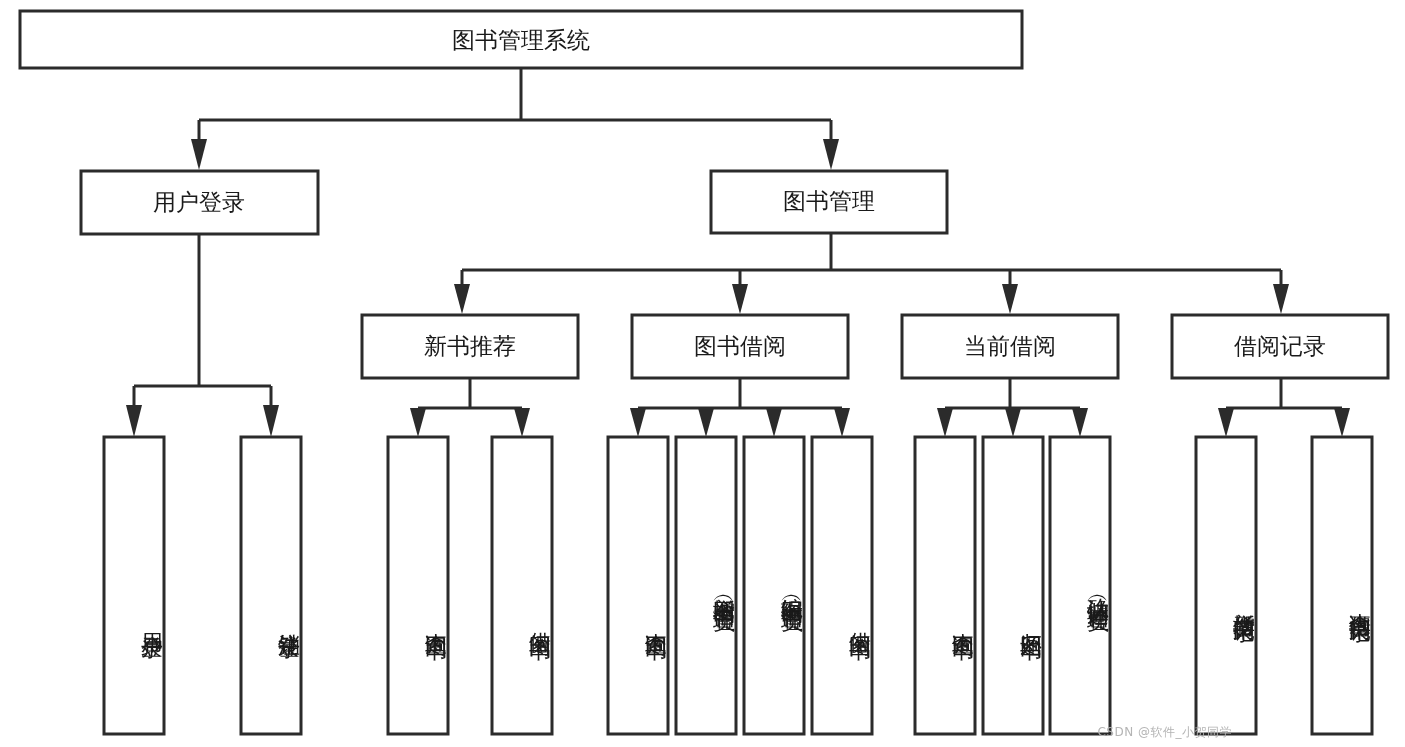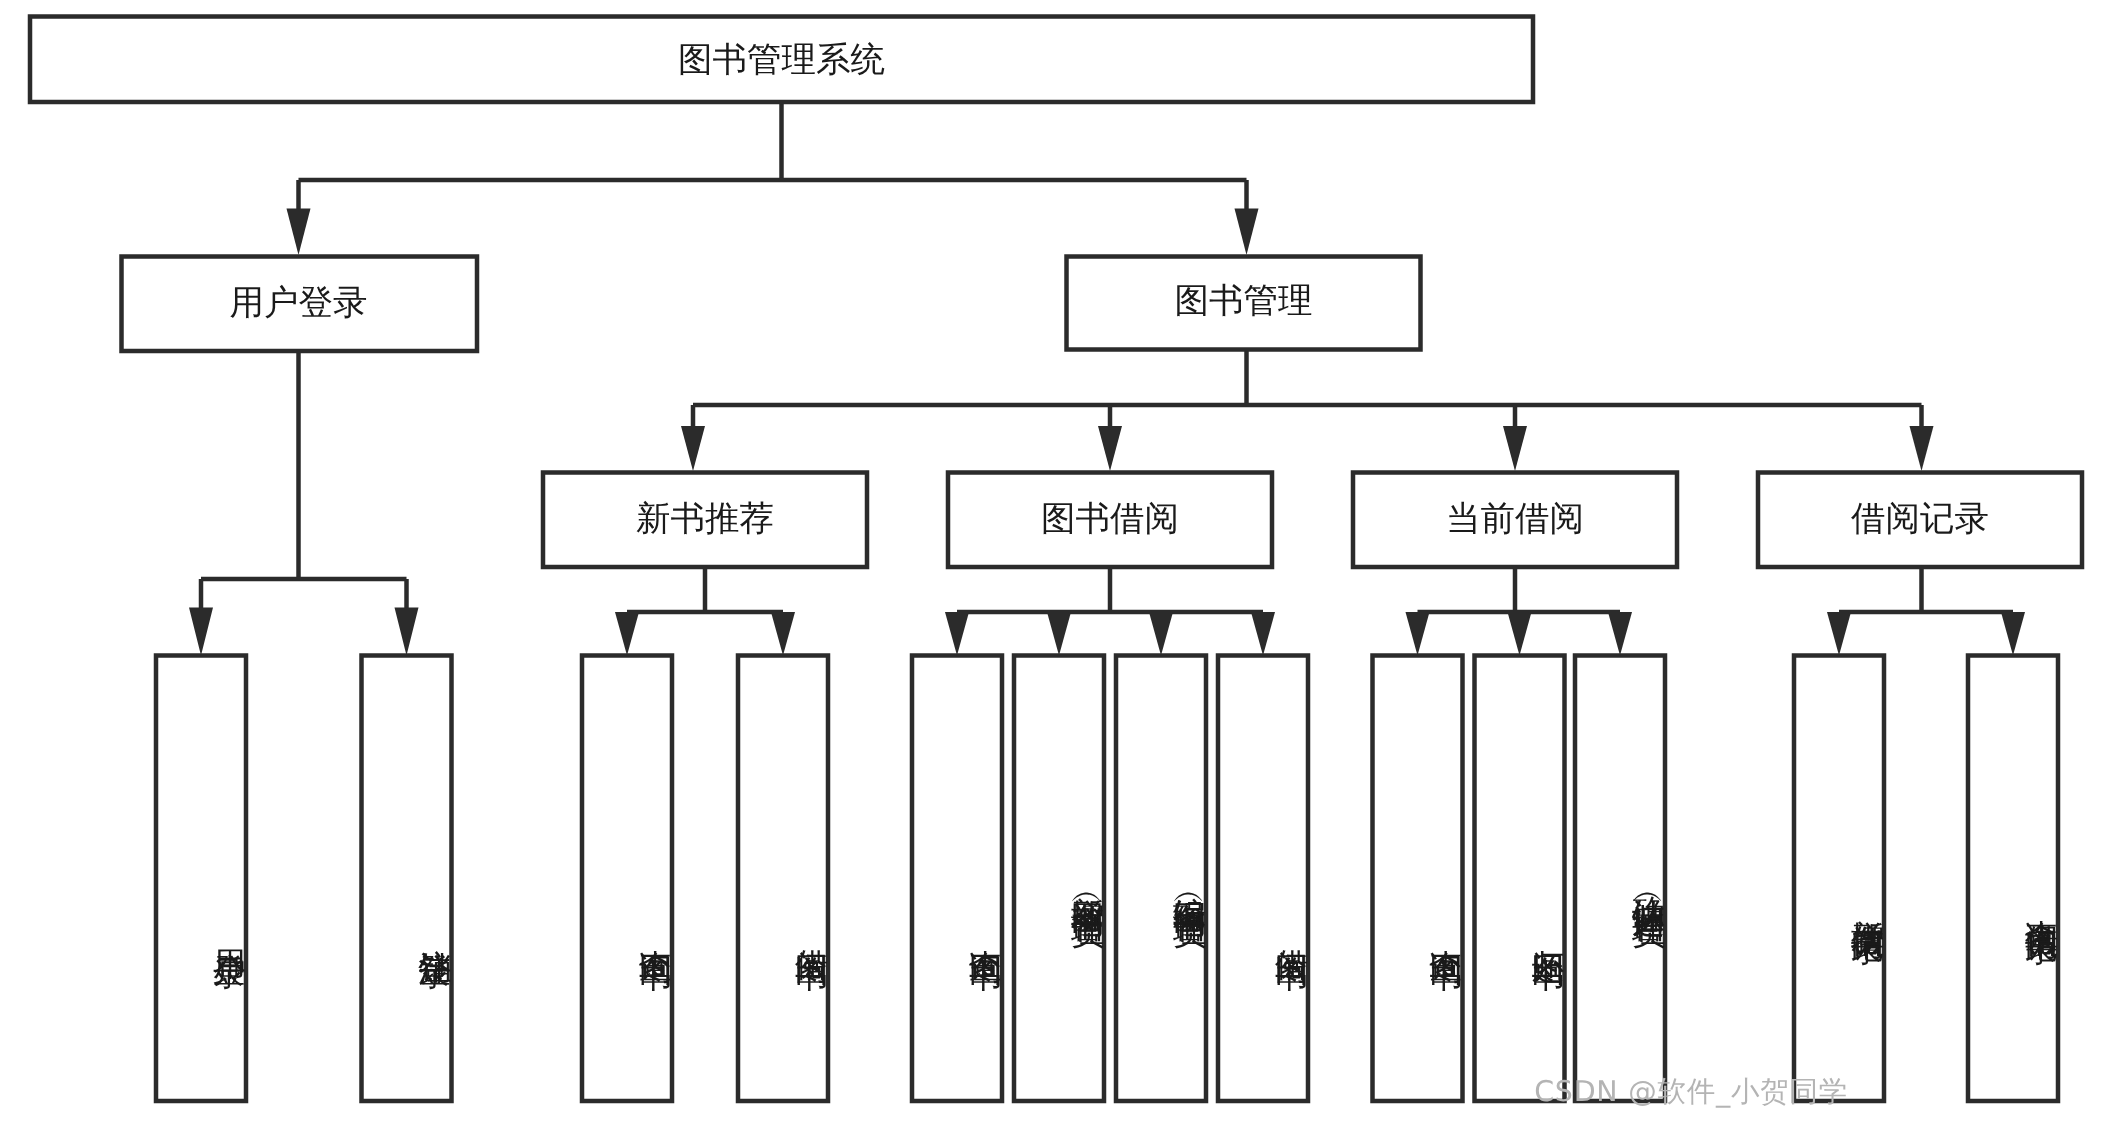--- a/index.html
+++ b/index.html
@@ -64,21 +64,21 @@
     display: flex;
     align-items: flex-start;
     justify-content: center;
     pointer-events: none;
   }
   .watermark {
     position: absolute;
     right: 12px;
     bottom: 6px;
     font-family: "DejaVu Sans", "Liberation Sans", sans-serif;
-    font-size: 19px;
+    font-size: 12px;
     color: #b4b4b4;
     letter-spacing: 0.5px;
     white-space: nowrap;
   }
 </style>
 </head>
 <body>
 
 <div id="diagram-root">
 

